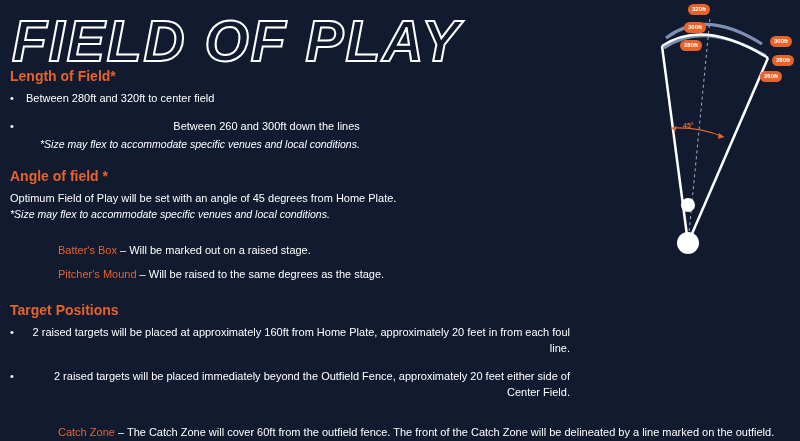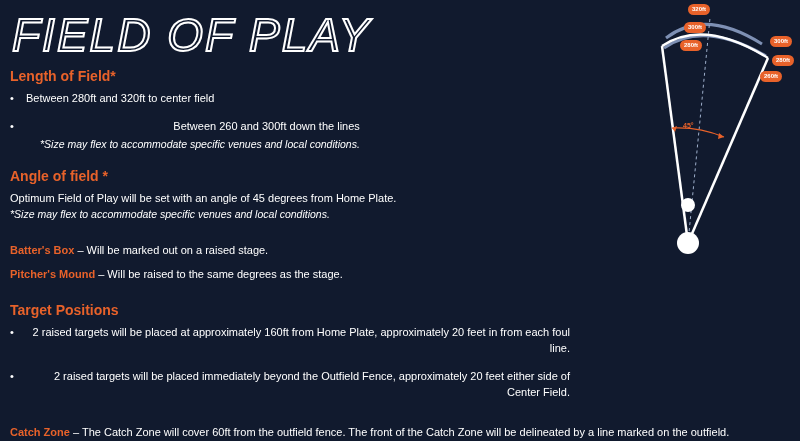--- a/index.html
+++ b/index.html
@@ -15,22 +15,22 @@
     font-family: "Liberation Sans", sans-serif;
     color: #ffffff;
     overflow: hidden;
   }
 
   
   #title {
     position: absolute;
     left: 12px;
     top: 8px;
-    font-size: 46px;
-    font-weight: normal;
+    font-size: 57px;
+    font-weight: bold;
     font-style: italic;
     letter-spacing: 2px;
     color: transparent;
     -webkit-text-stroke: 2px #ffffff;
     text-shadow: none;
     white-space: nowrap;
     font-family: "Liberation Sans", sans-serif;
   }
 
   
@@ -84,21 +84,22 @@
     color: #ffffff;
     margin: 0;
   }
   .inline-line {
     font-size: 11px;
     line-height: 16px;
     margin: 0;
   }
   .inline-label {
     color: #e8622a;
-    font-weight: bold;
+    font-weight: normal;
+    margin-left: 48px;
   }
   .spacer-8 { height: 8px; }
   .spacer-12 { height: 12px; }
   .spacer-20 { height: 20px; }
 
   
   #diagram {
     position: absolute;
     left: 600px;
     top: 0px;

